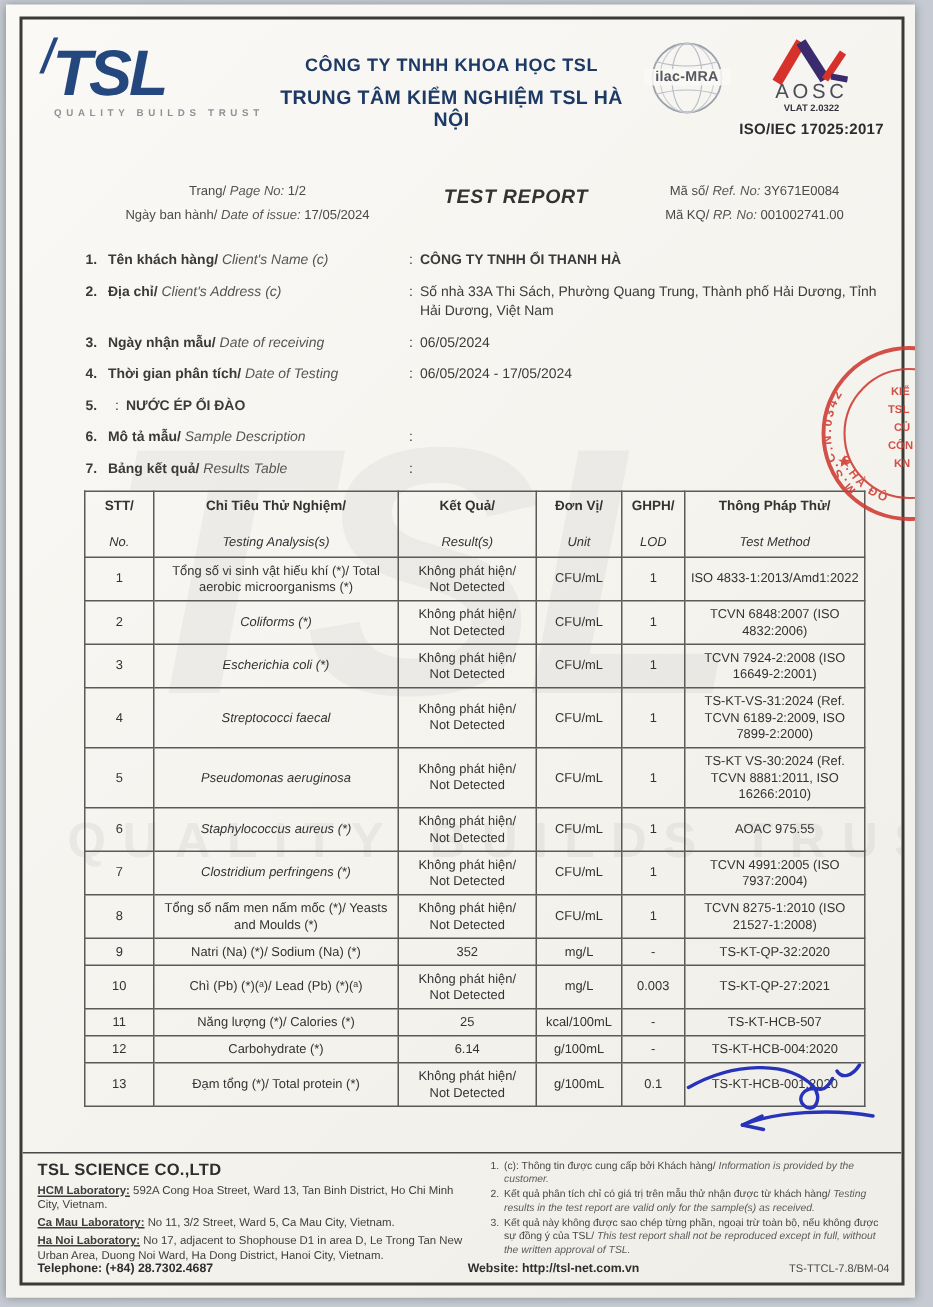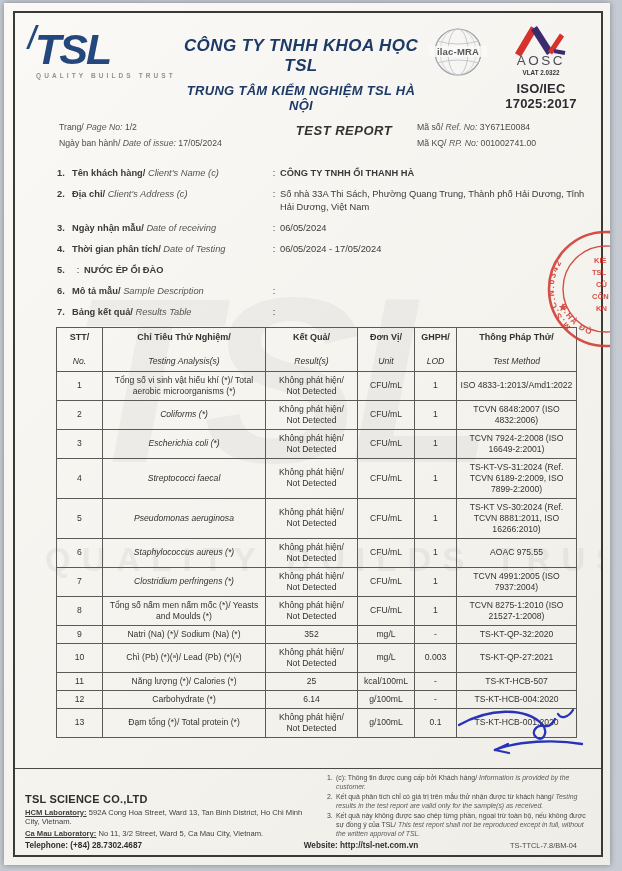--- a/index.html
+++ b/index.html
@@ -41,41 +41,41 @@
   }
   .logo-slash{
     position:absolute;left:6px;top:2px;width:3px;height:24px;
     background:#24477e;transform:skewX(-22deg);
   }
   .logo-tagline{
     font-size:6.5px;font-weight:bold;letter-spacing:3.1px;color:#8d9299;
     padding-left:11px;margin-top:3px;white-space:nowrap;
   }
   .company-block{flex:1;text-align:center;padding-top:13px;color:#1d3a66;}
-  .company-l1{font-size:17px;font-weight:bold;letter-spacing:.4px;font-style:italic;}
-  .company-l2{font-size:13px;font-weight:bold;margin-top:7px;letter-spacing:.3px;font-style:italic;}
+  .company-l1{font-size:12px;font-weight:bold;letter-spacing:.4px;}
+  .company-l2{font-size:13px;font-weight:bold;margin-top:7px;letter-spacing:.3px;}
   .accred-block{width:168px;display:flex;justify-content:flex-end;gap:6px;}
   .ilac{
     width:50px;height:50px;border-radius:50%;position:relative;margin-top:4px;
     flex:0 0 auto;
   }
   .ilac svg{position:absolute;left:0;top:0;}
   .ilac-label{
     position:absolute;left:-4px;top:19px;width:58px;text-align:center;
     font-size:9.5px;font-weight:bold;color:#55585e;background:rgba(250,249,246,.85);
     letter-spacing:.2px;
   }
   .aosc{width:104px;text-align:center;flex:0 0 auto;}
   .aosc-name{font-size:13.5px;color:#4c4c58;letter-spacing:2.5px;margin-top:-4px;}
   .aosc-vlat{font-size:6.3px;font-weight:bold;color:#33333a;margin-top:1px;}
-  .aosc-iso{font-size:13px;font-weight:bold;color:#2c2c30;margin-top:5px;letter-spacing:.2px;}
+  .aosc-iso{font-size:10px;font-weight:bold;color:#2c2c30;margin-top:5px;letter-spacing:.2px;}
   
   .subheader{display:flex;padding:10px 12px 0 44px;}
   .sub-left{width:212px;}
-  .sub-line{font-size:8.7px;color:#4a4a4a;line-height:16px;white-space:nowrap;}
+  .sub-line{font-size:8.7px;color:#4a4a4a;line-height:16px;white-space:nowrap;text-align:center;}
   .sub-line .en{font-style:italic;color:#585858;}
   .sub-center{flex:1;text-align:center;}
   .title-vi{font-size:14.5px;font-weight:bold;color:#2a2a2a;letter-spacing:.3px;}
   .title-en{font-size:13px;font-weight:bold;font-style:italic;color:#333;margin-top:4px;letter-spacing:.5px;}
   .sub-right{width:172px;}
   
   .info-fields{padding:16px 14px 0 42px;font-size:9.3px;color:#3a3a3a;}
   .field{display:flex;margin-bottom:8.5px;line-height:12.5px;}
   .f-no{width:15px;font-weight:bold;flex:0 0 auto;}
   .f-label{width:196px;flex:0 0 auto;}
@@ -102,30 +102,30 @@
   
   .signature{position:absolute;right:14px;bottom:92px;z-index:2;}
   
   .stamp{position:absolute;top:224px;right:-58px;z-index:2;opacity:.88;}
   
   .footer{
     position:absolute;left:0;right:0;bottom:0;height:86px;
     border-top:1.5px solid #4a4a48;background:transparent;z-index:1;
   }
   .footer-cols{display:flex;}
-  .footer-left{width:308px;padding:5px 6px 0 10px;box-sizing:border-box;margin-top:19px;}
+  .footer-left{width:308px;padding:5px 6px 0 10px;box-sizing:border-box;}
   .footer-company{font-size:11px;font-weight:bold;color:#2e2e2e;letter-spacing:.2px;}
   .lab-line{font-size:7.6px;color:#3e3e3e;line-height:9.5px;margin-top:2.5px;}
   .lab-line .lab-label{font-weight:bold;text-decoration:underline;}
   .footer-right{flex:1;padding:5px 8px 0 4px;box-sizing:border-box;}
   .note{display:flex;font-size:6.9px;color:#474747;line-height:8.6px;margin-bottom:2px;}
   .note .n-no{width:9px;flex:0 0 auto;}
   .note .en{font-style:italic;color:#5c5c5c;}
   .footer-bottom{
-    position:absolute;left:10px;right:24px;bottom:5px;
+    position:absolute;left:10px;right:8px;bottom:5px;
     display:flex;align-items:baseline;font-size:8.2px;color:#2f2f2f;
   }
   .fb-tel{font-weight:bold;width:240px;}
   .fb-web{font-weight:bold;flex:1;text-align:center;}
   .fb-code{width:120px;text-align:right;font-size:7.4px;font-weight:normal;color:#4a4a4a;}
 </style>
 </head>
 <body>
 
 <div class="page">
@@ -410,20 +410,21 @@
       </g>
     </svg>
 
     <div class="footer">
       <div class="footer-cols">
         <div class="footer-left">
           <div class="footer-company">TSL SCIENCE CO.,LTD</div>
           <div id="lab-list">
               <div class="lab-line"><span class="lab-label">HCM Laboratory:</span><span> 592A Cong Hoa Street, Ward 13, Tan Binh District, Ho Chi Minh City, Vietnam.</span></div>
               <div class="lab-line"><span class="lab-label">Ca Mau Laboratory:</span><span> No 11, 3/2 Street, Ward 5, Ca Mau City, Vietnam.</span></div>
+              <div class="lab-line"><span class="lab-label">Ha Noi Laboratory:</span><span> No 17, adjacent to Shophouse D1 in area D, Le Trong Tan New Urban Area, Duong Noi Ward, Ha Dong District, Hanoi City, Vietnam.</span></div>
             </div>
         </div>
         <div class="footer-right" id="note-list">
             <div class="note">
               <span class="n-no">1.</span>
               <span><span class="vi">(c): Thông tin được cung cấp bởi Khách hàng/</span><span class="en"> Information is provided by the customer.</span></span>
             </div>
             <div class="note">
               <span class="n-no">2.</span>
               <span><span class="vi">Kết quả phân tích chỉ có giá trị trên mẫu thử nhận được từ khách hàng/</span><span class="en"> Testing results in the test report are valid only for the sample(s) as received.</span></span>

